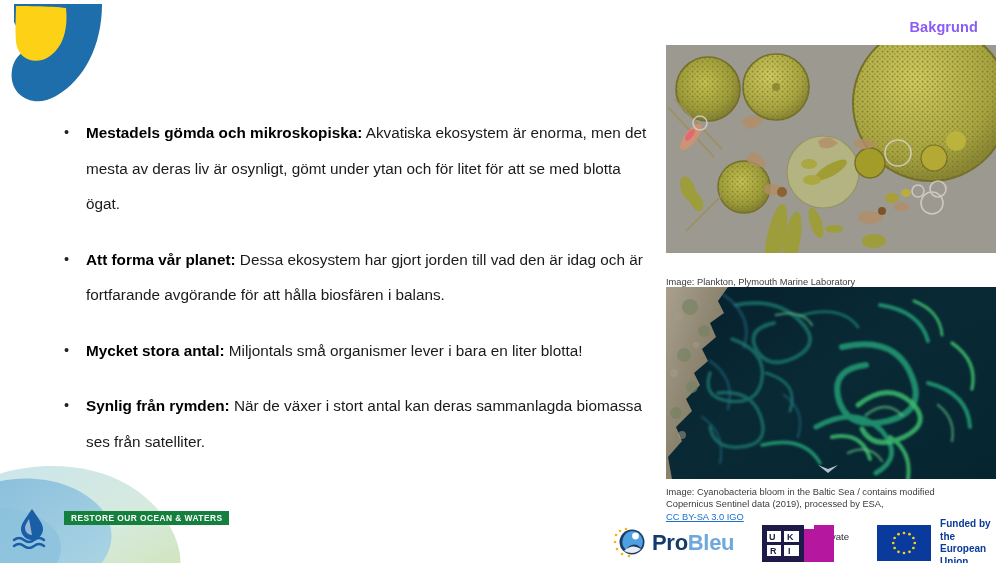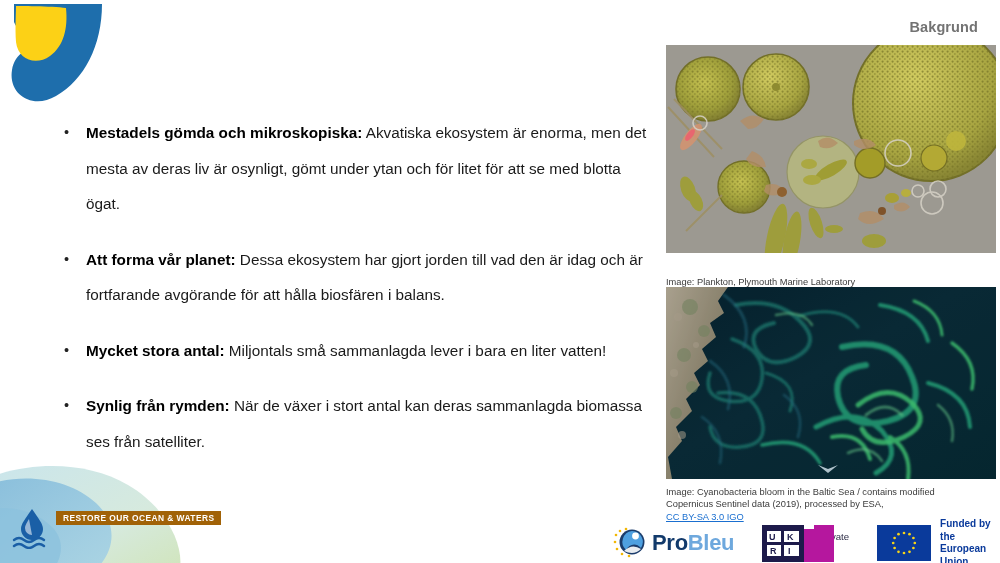--- a/index.html
+++ b/index.html
@@ -27,21 +27,21 @@
     height: 103px;
   }
 
   
   #header-label {
     position: absolute;
     right: 22px;
     top: 19px;
     font-size: 14.5px;
     font-weight: bold;
-    color: #737373;
+    color: #8b5cf6;
     letter-spacing: .1px;
     padding-left: 24px;
   }
 
   
   #slide-title {
     position: absolute;
     left: 111px;
     top: 48px;
     font-size: 31px;
@@ -144,28 +144,29 @@
     font-size: 21px;
     font-weight: bold;
     letter-spacing: .2px;
     line-height: 24px;
     white-space: nowrap;
   }
   #eum-eu { color: #12508f; }
   #eum-missions { color: #ffffff; }
   #eum-strap {
     margin-top: 3px;
-    background: #a16207;
+    background: #15803d;
     color: #ffffff;
     font-size: 8.4px;
     font-weight: bold;
     letter-spacing: .45px;
     padding: 2px 7px 2px 7px;
     display: inline-block;
     white-space: nowrap;
+    margin-left: 8px;
   }
 
   
   #footer-logos {
     position: absolute;
     left: 612px;
     top: 524px;
     height: 38px;
     display: flex;
     align-items: center;
@@ -232,21 +233,21 @@
       <div class="bullet-text"><span class="bullet-lead">Mestadels gömda och mikroskopiska:</span><span> Akvatiska ekosystem är enorma, men det mesta av deras liv är osynligt, gömt under ytan och för litet för att se med blotta ögat.</span></div>
     </div>
 
     <div class="bullet-row">
       <div class="bullet-dot">•</div>
       <div class="bullet-text"><span class="bullet-lead">Att forma vår planet:</span><span> Dessa ekosystem har gjort jorden till vad den är idag och är fortfarande avgörande för att hålla biosfären i balans.</span></div>
     </div>
 
     <div class="bullet-row">
       <div class="bullet-dot">•</div>
-      <div class="bullet-text"><span class="bullet-lead">Mycket stora antal:</span><span> Miljontals små sammanlagda lever i bara en liter vatten!</span></div>
+      <div class="bullet-text"><span class="bullet-lead">Mycket stora antal:</span><span> Miljontals små organismer lever i bara en liter blotta!</span></div>
     </div>
 
     <div class="bullet-row">
       <div class="bullet-dot">•</div>
       <div class="bullet-text"><span class="bullet-lead">Synlig från rymden:</span><span> När de växer i stort antal kan deras sammanlagda biomassa ses från satelliter.</span></div>
     </div>
 
   </div>
 
   <div id="photo-plankton">

